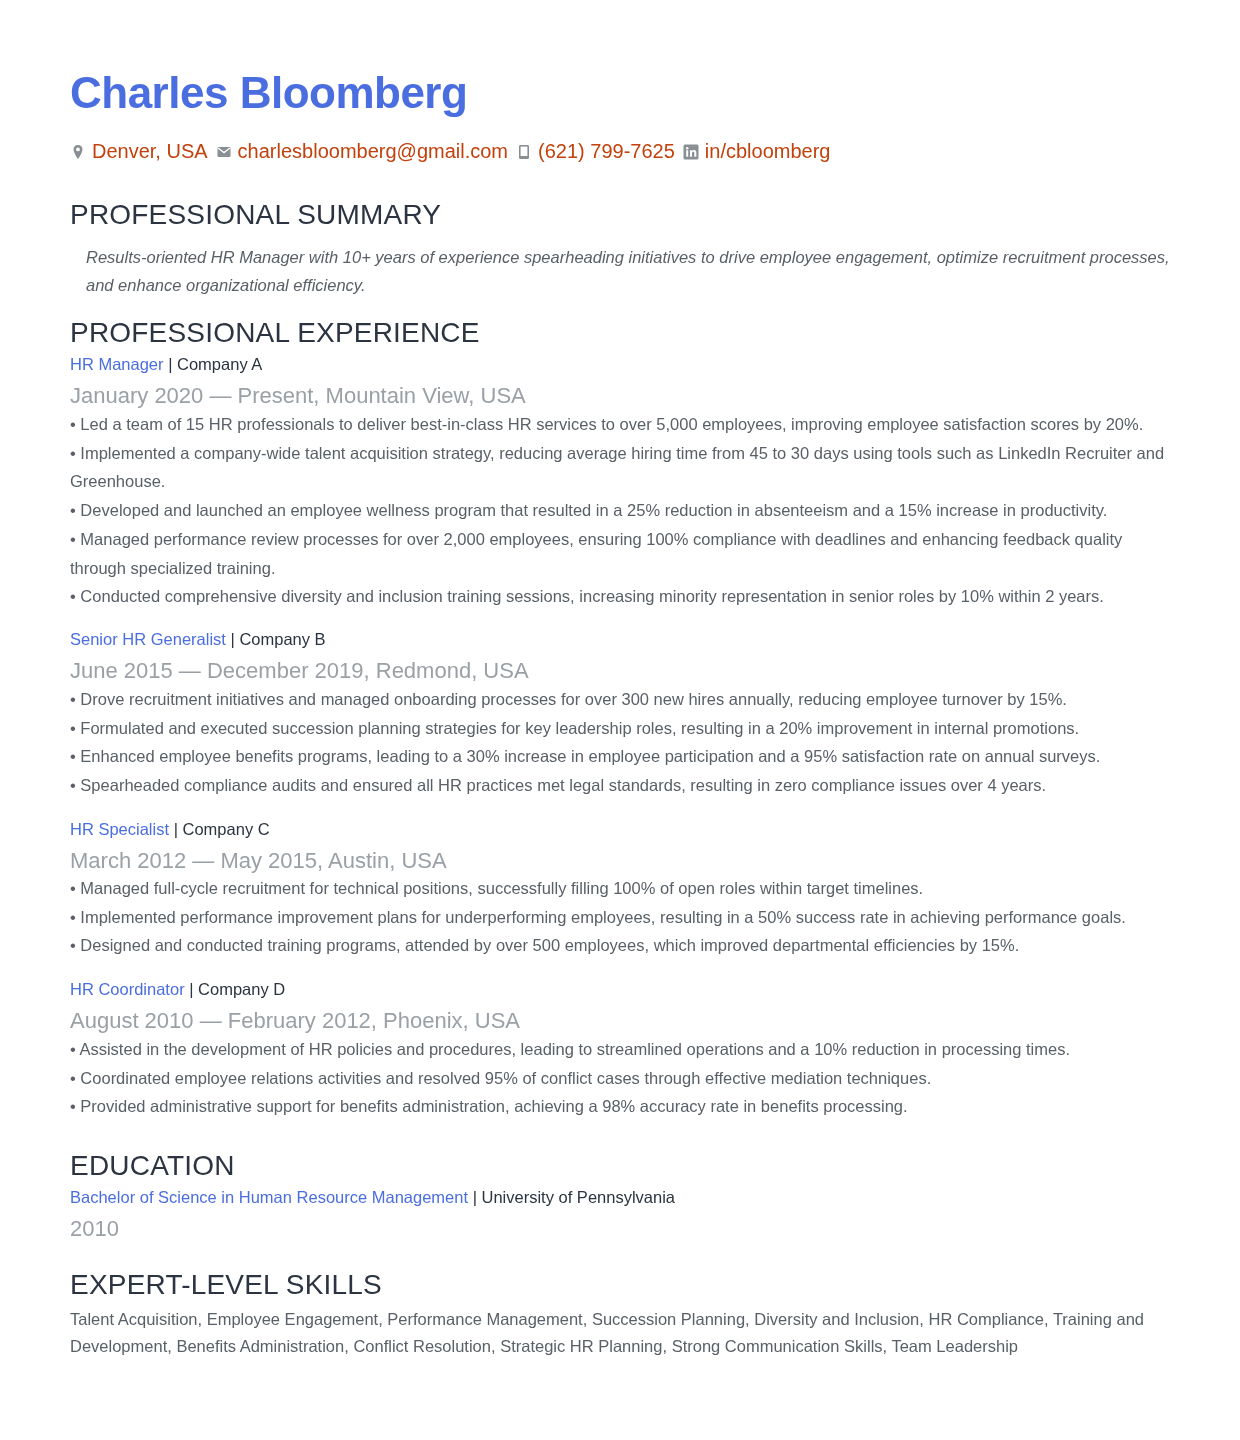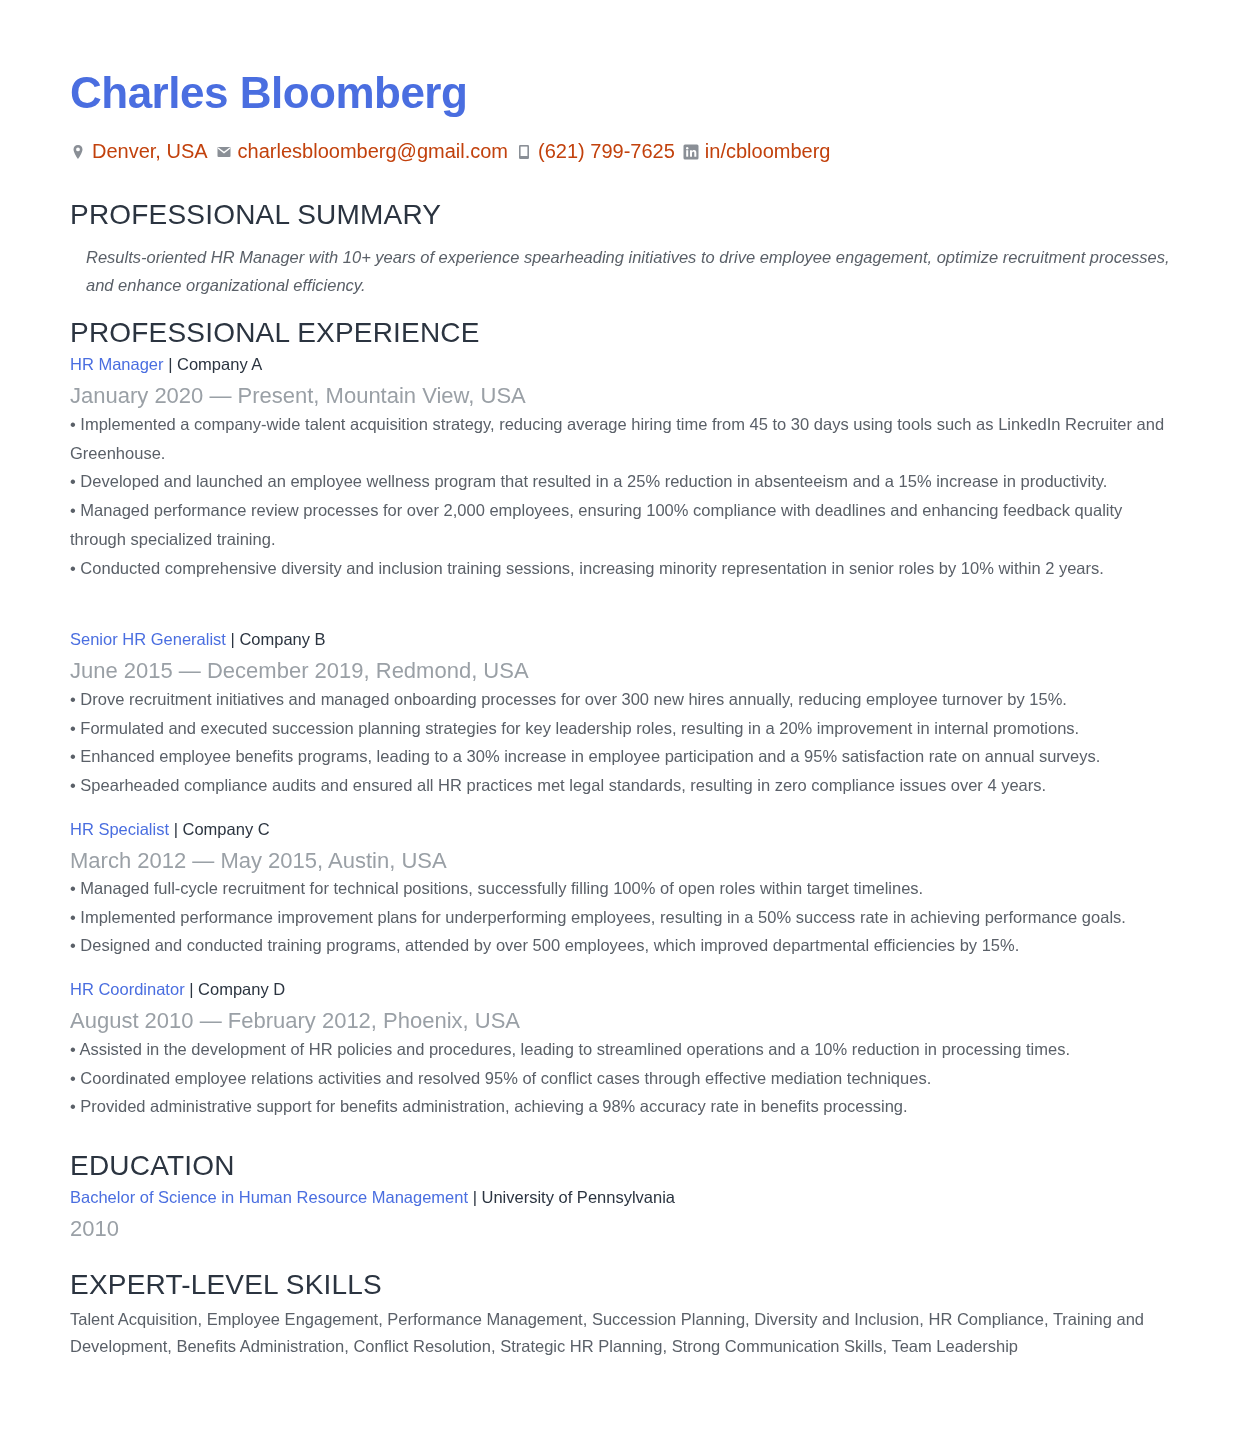--- a/index.html
+++ b/index.html
@@ -60,20 +60,21 @@
   <h2 class="section-title" style="top:199px">PROFESSIONAL SUMMARY</h2>
   <p class="para" style="top:227px; margin:16px;font-style:italic;">Results-oriented HR Manager with 10+ years of experience spearheading initiatives to drive employee engagement, optimize recruitment processes, and enhance organizational efficiency.</p>
 
   <h2 class="section-title" style="top:317px">PROFESSIONAL EXPERIENCE</h2>
 
   <div class="job-head" style="top:355px">
     <span class="role">HR Manager</span><span class="sep"> | </span><span class="company">Company A</span>
   </div>
   <div class="meta" style="top:383px">January 2020 — Present, Mountain View, USA</div>
   <ul class="bullets" style="top:410px">
+    <li>• Led a team of 15 HR professionals to deliver best-in-class HR services to over 5,000 employees, improving employee satisfaction scores by 20%.</li>
     <li>• Implemented a company-wide talent acquisition strategy, reducing average hiring time from 45 to 30 days using tools such as LinkedIn Recruiter and Greenhouse.</li>
     <li>• Developed and launched an employee wellness program that resulted in a 25% reduction in absenteeism and a 15% increase in productivity.</li>
     <li>• Managed performance review processes for over 2,000 employees, ensuring 100% compliance with deadlines and enhancing feedback quality through specialized training.</li>
     <li>• Conducted comprehensive diversity and inclusion training sessions, increasing minority representation in senior roles by 10% within 2 years.</li>
   </ul>
 
   <div class="job-head" style="top:630px">
     <span class="role">Senior HR Generalist</span><span class="sep"> | </span><span class="company">Company B</span>
   </div>
   <div class="meta" style="top:658px">June 2015 — December 2019, Redmond, USA</div>

